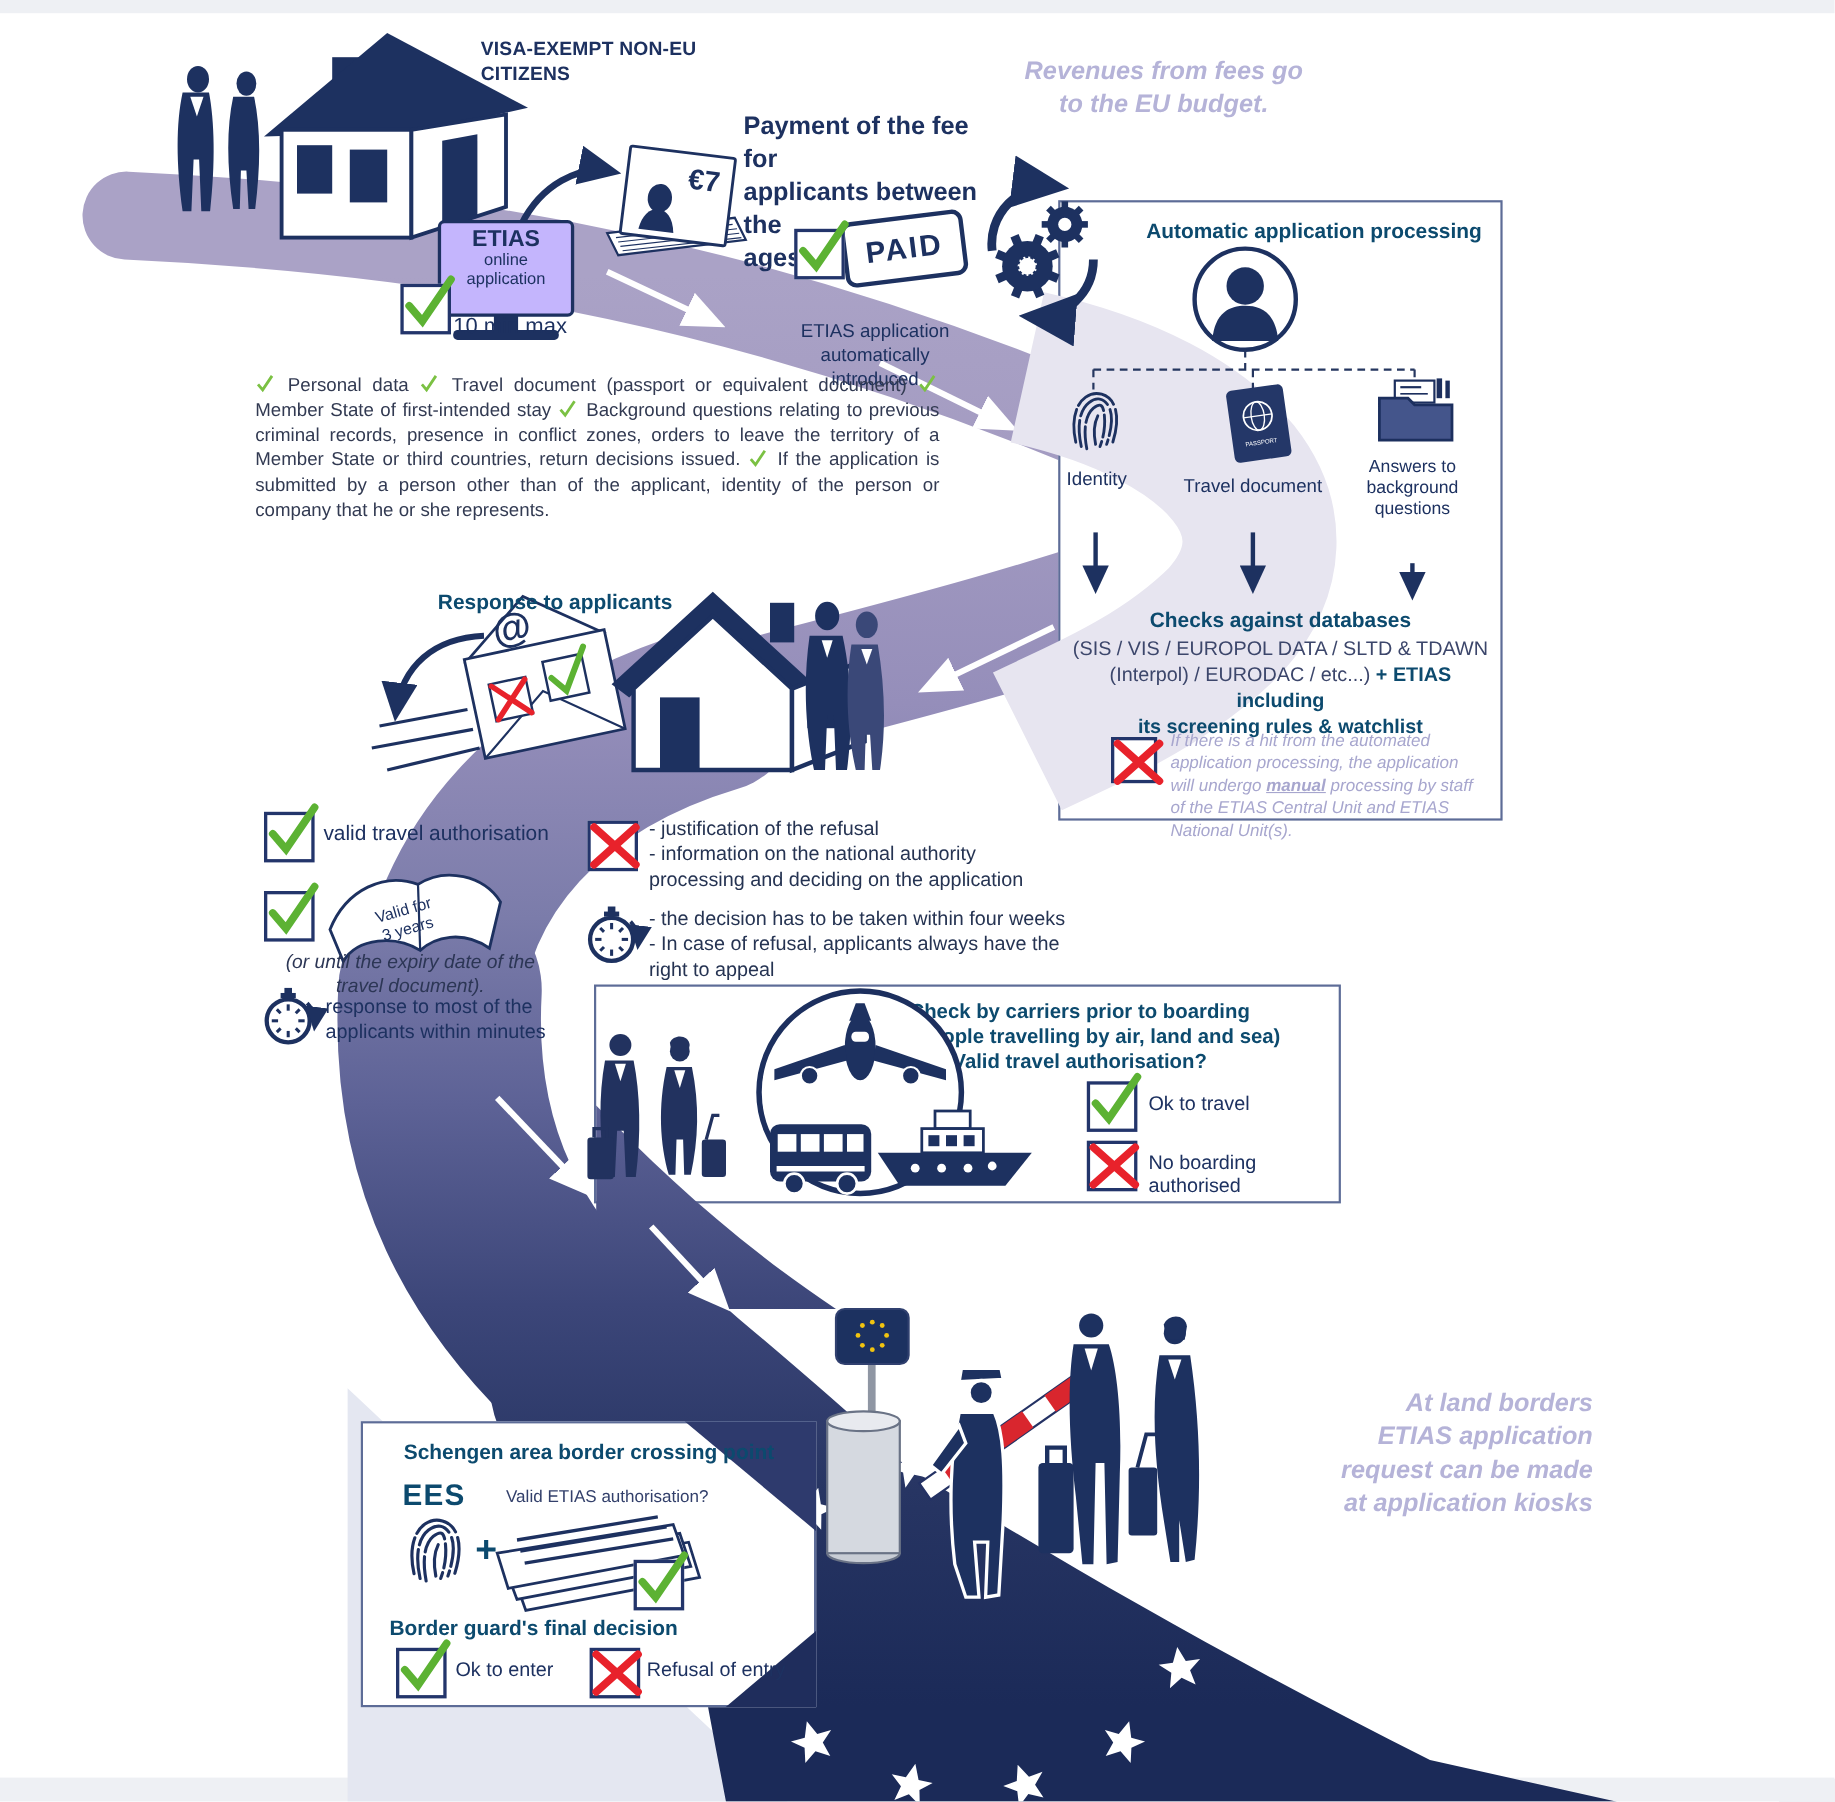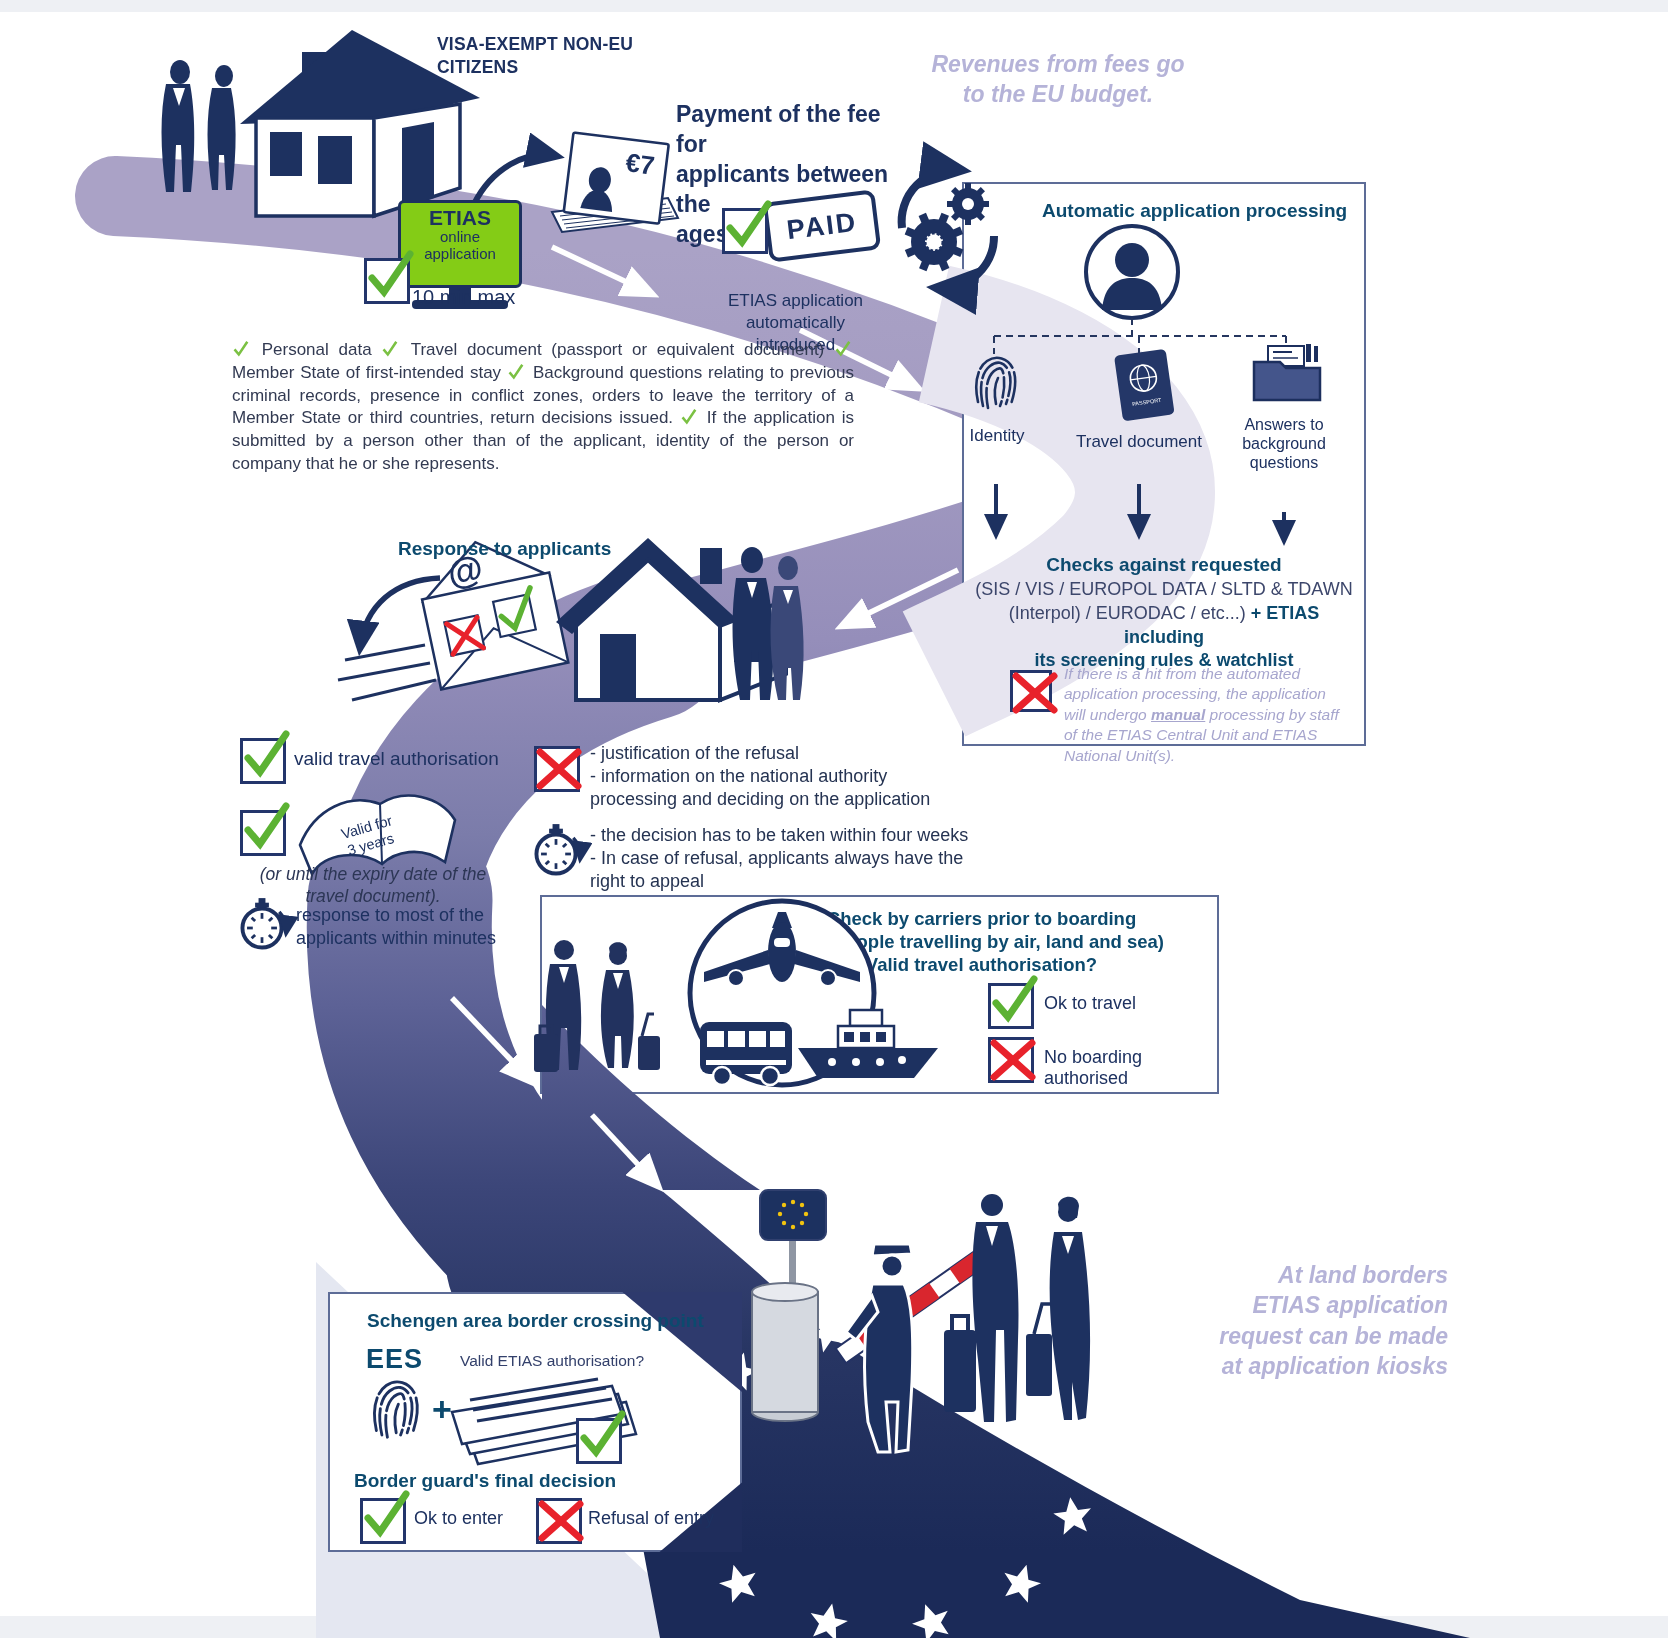--- a/index.html
+++ b/index.html
@@ -284,21 +284,21 @@
 CITIZENS</div>
 
   <div class="abs preline navy" style="left:676px;top:100px;width:230px;font-size:23px;line-height:1.3;z-index:30;font-weight:bold;">Payment of the fee for
 applicants between the
 ages of 18 and 70.</div>
 
   <div class="abs preline pale" style="left:898px;top:50px;width:320px;text-align:center;font-size:23px;line-height:1.3;z-index:30;">Revenues from fees go
 to the EU budget.</div>
 
   <div class="abs" style="left:398px;top:200px;z-index:30;">
-    <div style="width:124px;height:88px;border:3.5px solid #1d3160;border-radius:6px;background:#84cc16;text-align:center;padding-top:4px;box-sizing:border-box;">
+    <div style="width:124px;height:88px;border:3.5px solid #1d3160;border-radius:6px;background:#c4b5fd;text-align:center;padding-top:4px;box-sizing:border-box;">
       <div style="font-size:21px;font-weight:bold;color:#1d3160;line-height:1.05;">ETIAS</div>
       <div class="preline" style="font-size:15px;color:#1d3160;line-height:1.1;">online
 application</div>
     </div>
     <div style="width:22px;height:13px;background:#1d3160;margin:-1px auto 0;"></div>
     <div style="width:96px;height:9px;background:#1d3160;border-radius:4px;margin:0 auto;"></div>
   </div>
 
   <div class="cb" style="left:364px;top:258px;z-index:31;">
     <svg viewBox="0 0 54 54">
@@ -400,21 +400,21 @@
       <g stroke="#1d3160" stroke-width="4">
         <line x1="32" y1="300" x2="32" y2="350" marker-end="url(#na)"></line>
         <line x1="175" y1="300" x2="175" y2="350" marker-end="url(#na)"></line>
         <line x1="320" y1="328" x2="320" y2="356" marker-end="url(#na)"></line>
       </g>
     </svg>
     <div class="abs boldnavy" style="left:78px;top:16px;width:312px;font-size:19px;">Automatic application processing</div>
     <div class="abs navy" style="left:-12px;top:242px;width:90px;text-align:center;font-size:17px;">Identity</div>
     <div class="abs navy" style="left:108px;top:248px;width:134px;text-align:center;font-size:17px;">Travel document</div>
     <div class="abs navy" style="left:268px;top:232px;width:104px;text-align:center;font-size:16px;line-height:1.18;">Answers to background questions</div>
-    <div class="abs boldnavy" style="left:20px;top:370px;width:360px;text-align:center;font-size:19px;">Checks against requested</div>
+    <div class="abs boldnavy" style="left:20px;top:370px;width:360px;text-align:center;font-size:19px;">Checks against databases</div>
     <div class="abs" style="left:4px;top:394px;width:392px;text-align:center;font-size:18px;line-height:1.32;color:#3c466b;">
       <div>(SIS / VIS / EUROPOL DATA / SLTD &amp; TDAWN</div>
       <div><span>(Interpol) / EURODAC / etc...) </span><span class="boldnavy">+ ETIAS including</span></div>
       <div class="boldnavy">its screening rules &amp; watchlist</div>
     </div>
     <div class="cb" style="left:46px;top:486px;width:36px;height:36px;">
       <svg viewBox="0 0 54 54">
           <g stroke="#e8222b" stroke-width="7" stroke-linecap="round">
         <line x1="8" y1="18" x2="46" y2="52"></line>
             <line x1="46" y1="18" x2="8" y2="52"></line>

